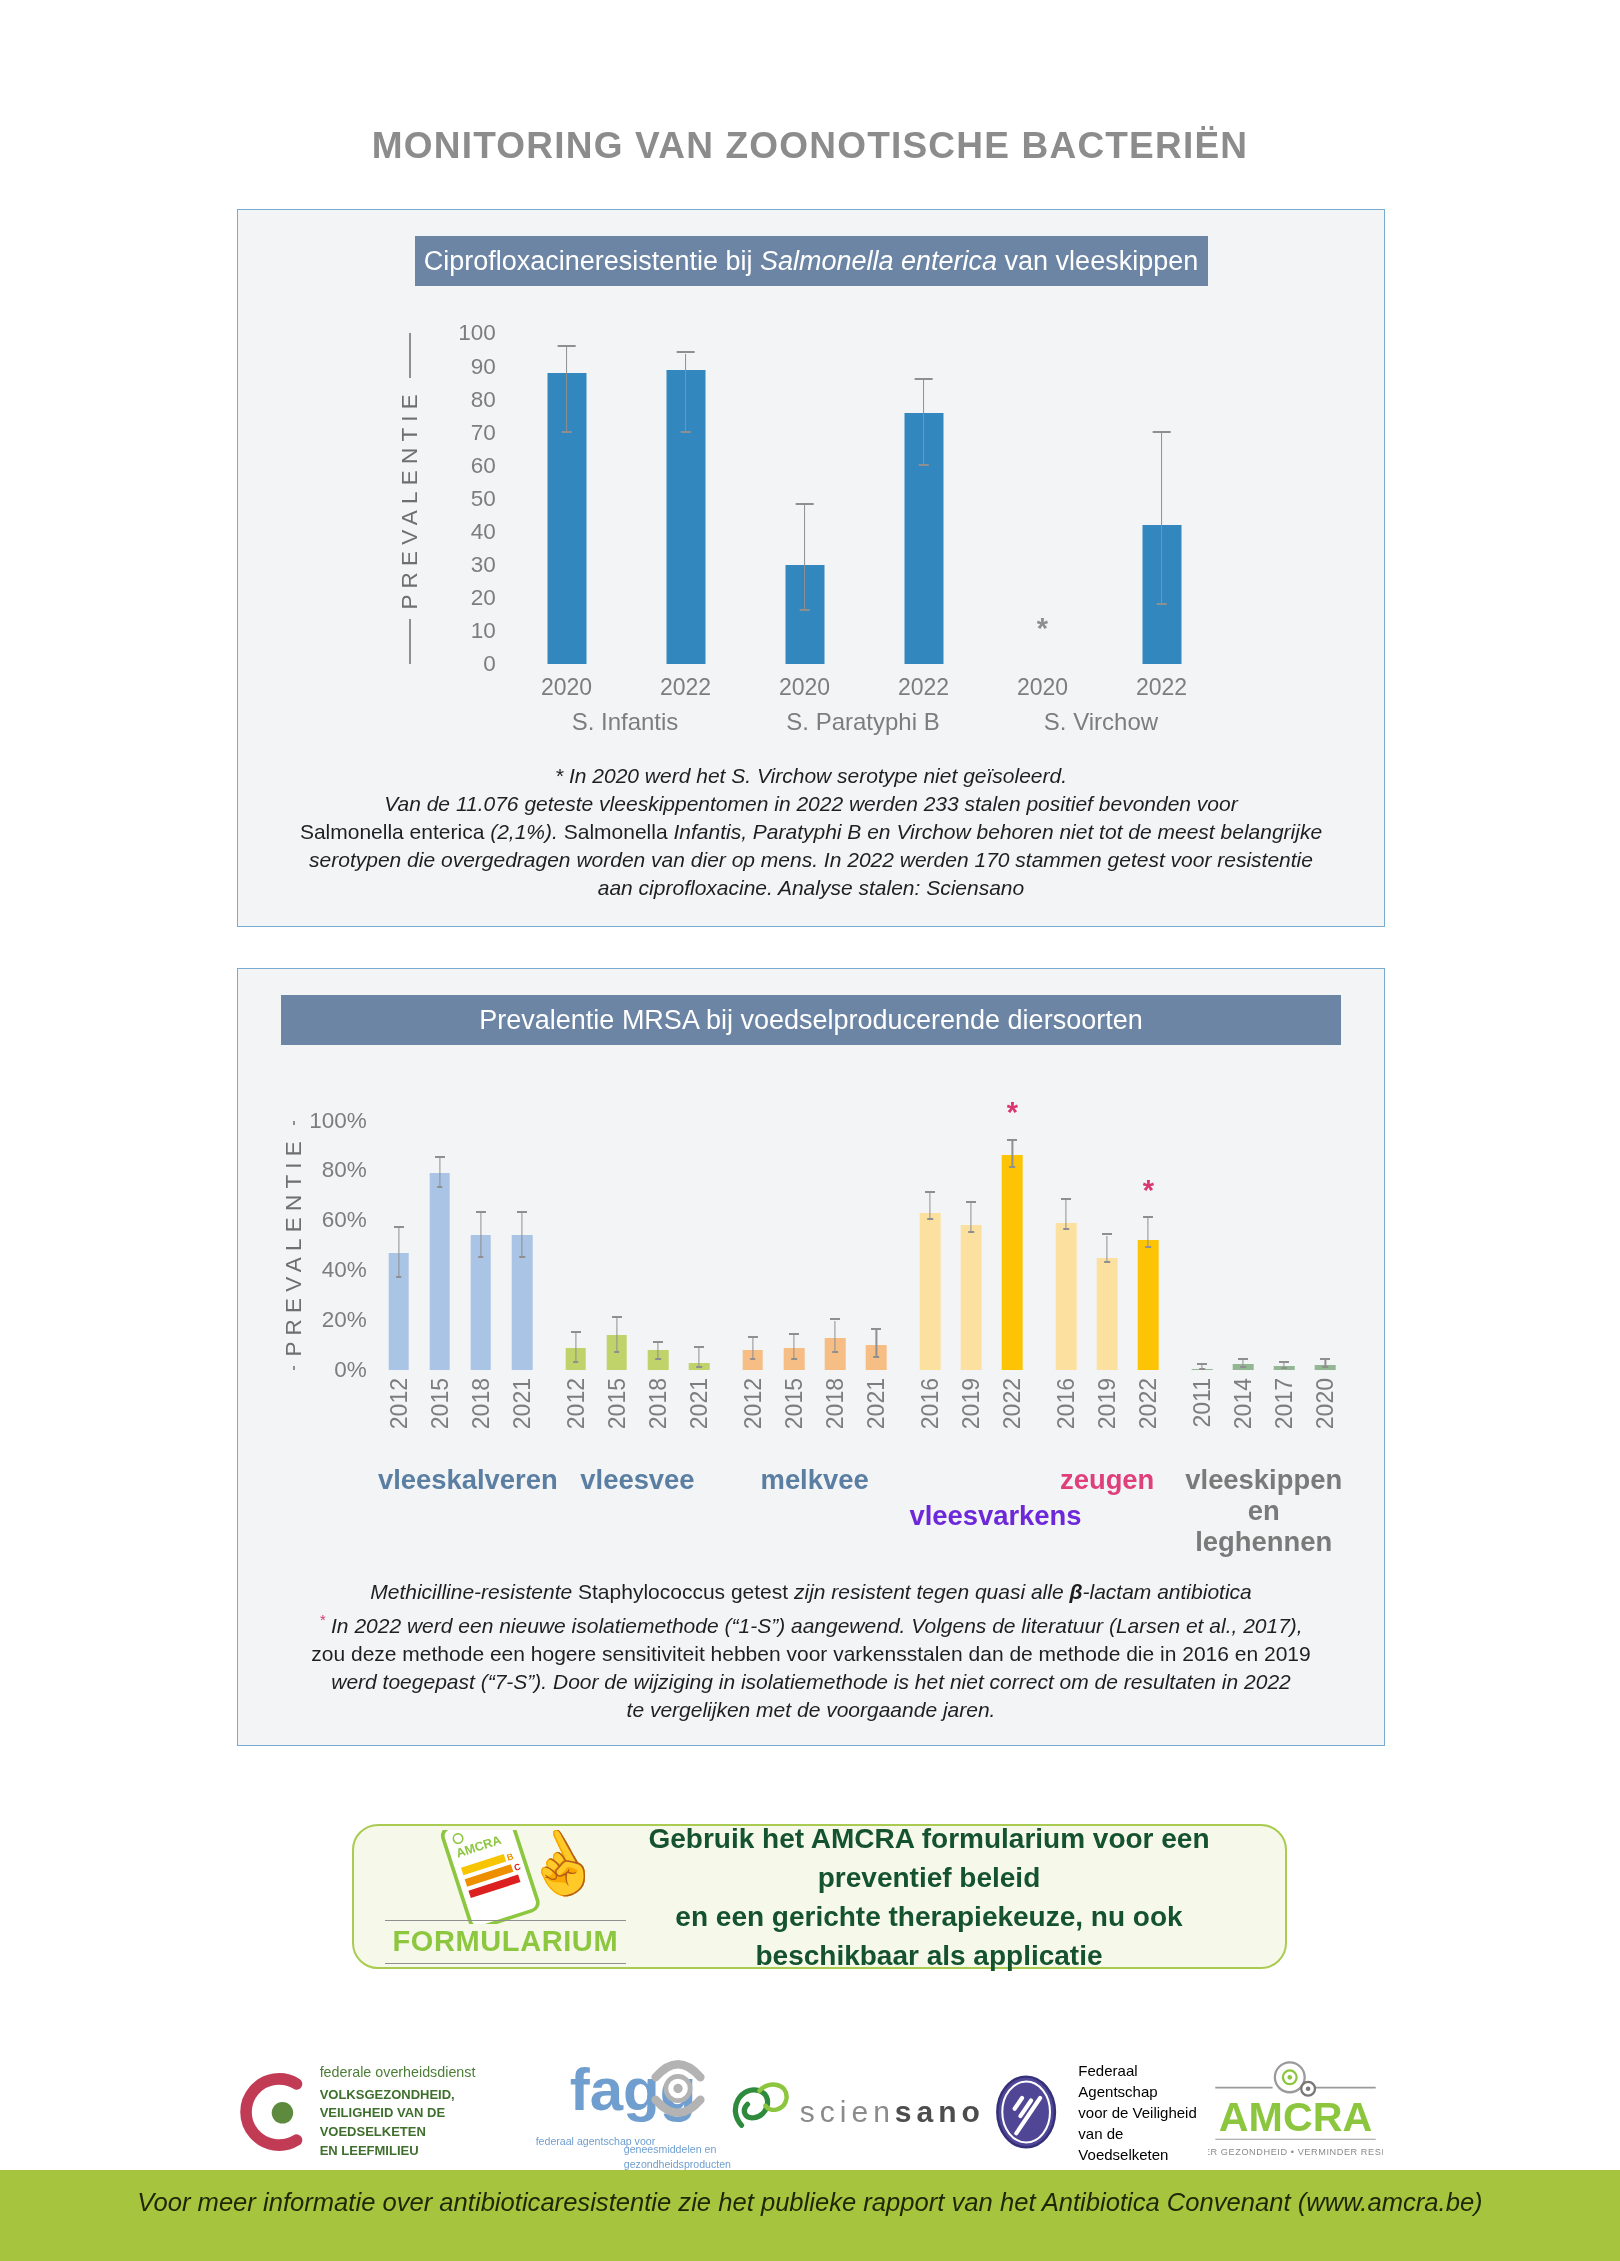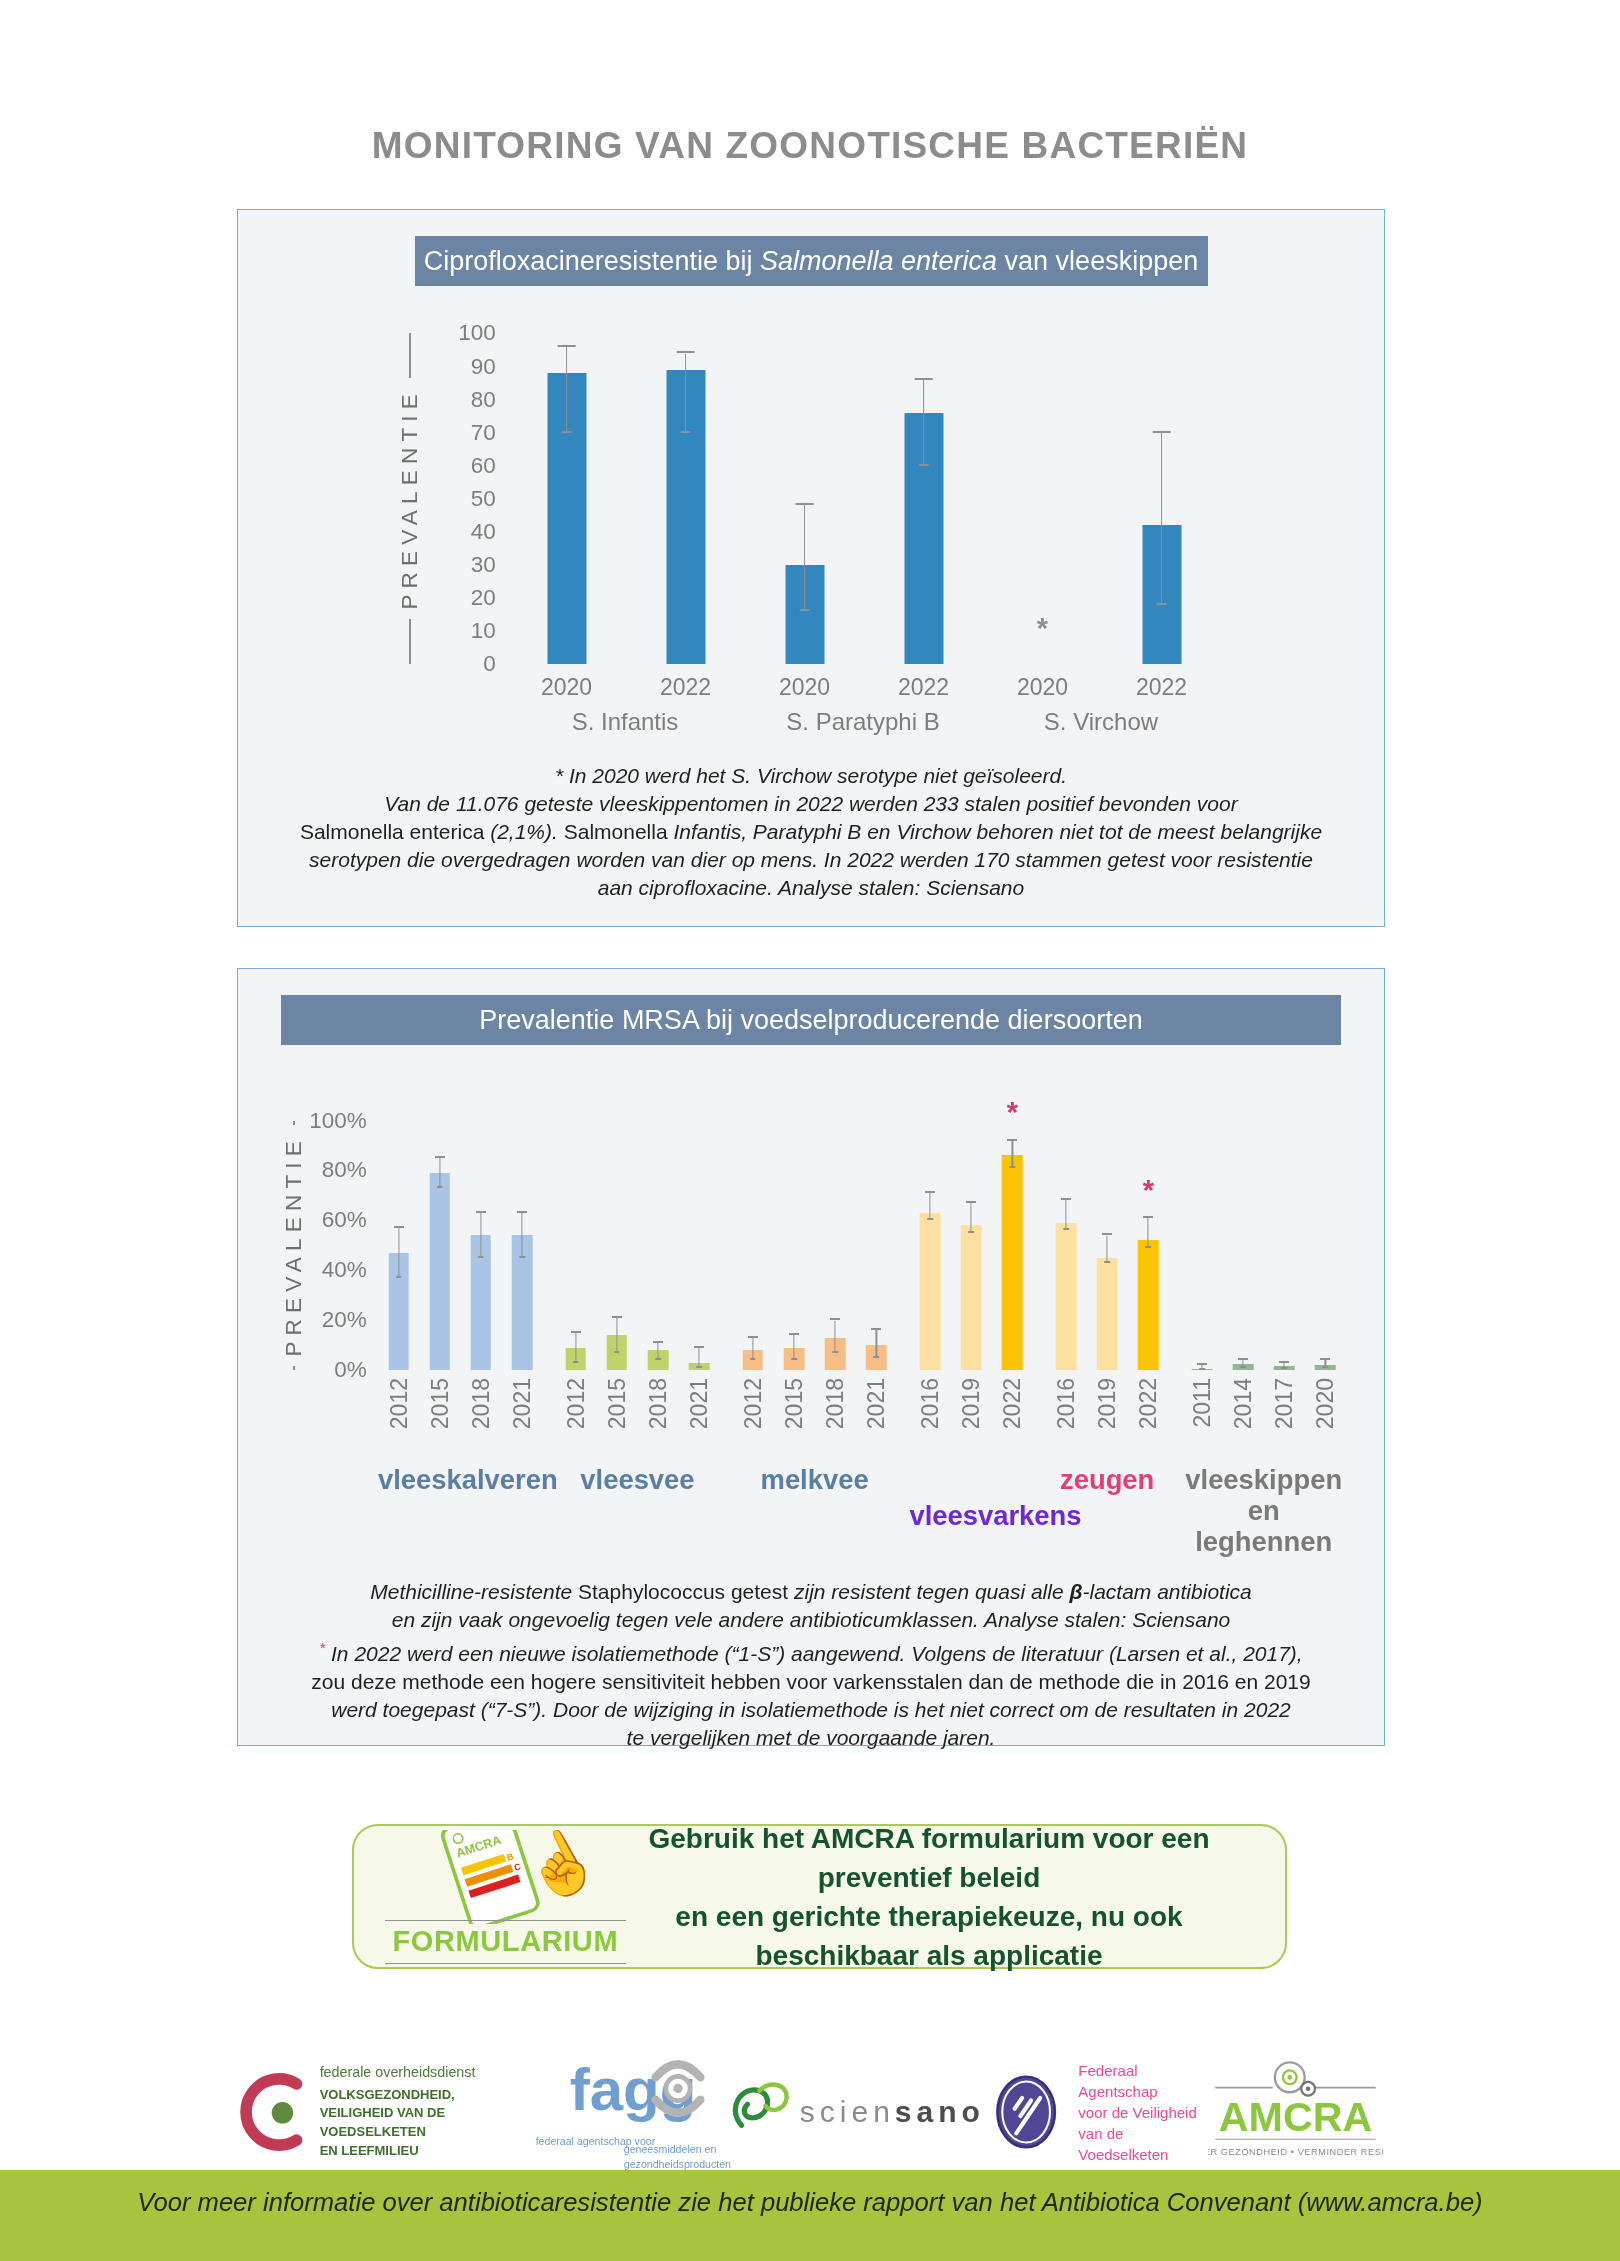--- a/index.html
+++ b/index.html
@@ -74,21 +74,21 @@
   .fod-text .lt{font-size:14.3px;color:#4c7d36;margin-bottom:6.2px;}
   .fod-text .bl{font-size:13px;font-weight:bold;color:#3f6f2d;line-height:18.7px;}
   .fagg-block{position:relative;width:206px;height:115px;}
   .fagg-name{position:absolute;left:34px;top:0px;font-size:60px;font-weight:bold;color:#6f9ecf;}
   .fagg-eye{position:absolute;right:18.7px;top:-3.7px;}
   .fagg-small-l{position:absolute;left:0px;top:80px;font-size:10.6px;color:#6f9ecf;}
   .fagg-small-r{position:absolute;right:-6.2px;top:87px;font-size:10.6px;color:#6f9ecf;text-align:left;line-height:15px;}
   .sci-block{display:flex;align-items:center;}
   .sci-name{font-size:30px;letter-spacing:5px;color:#8b8b8b;}
   .sci-name b{color:#4d4d4d;}
-  .favv-text{font-size:15px;color:#ec4899;line-height:21px;margin-left:11.2px;}
+  .favv-text{font-size:15px;color:#000000;line-height:21px;margin-left:11.2px;}
 
   .footer{position:absolute;top:2170px;left:0;width:1620px;height:91px;background:#a6c43e;}
   .footer div{padding-top:17.5px;text-align:center;font-style:italic;font-size:25.6px;color:#1e2605;}
 </style>
 </head>
 <body>
 
 <div class="page">
 
   <div class="main-title">MONITORING VAN ZOONOTISCHE BACTERIËN</div>
@@ -372,21 +372,20 @@
         <div class="glabel g2" style="flex-grow: 4;"><span style="color: rgb(91, 127, 163);">vleeskalveren</span></div>
         <div class="glabel g2" style="flex-grow: 4;"><span style="color: rgb(91, 127, 163);">vleesvee</span></div>
         <div class="glabel g2" style="flex-grow: 4;"><span style="color: rgb(91, 127, 163);">melkvee</span></div>
         <div class="glabel g2" style="flex-grow: 3;"><span style="color: #6d28d9; margin-top: 36px;">vleesvarkens</span></div>
         <div class="glabel g2" style="flex-grow: 3;"><span style="color: rgb(224, 64, 122);">zeugen</span></div>
         <div class="glabel g2" style="flex-grow: 4;"><span style="color: rgb(122, 122, 122);">vleeskippen en leghennen</span></div>
       </div>
 
     <div class="footnote" id="fn2">
         <div><span style="font-style: italic;">Methicilline-resistente </span><span style="font-style: normal;">Staphylococcus getest</span><span style="font-style: italic;"> zijn resistent tegen quasi alle </span><span style="font-style: italic; font-weight: bold;">β</span><span style="font-style: italic;">-lactam antibiotica</span></div>
-        <div><span style="font-style: italic;">en zijn vaak ongevoelig tegen vele andere antibioticumklassen. Analyse stalen: Sciensano</span></div>
         <div><span style="font-style: italic; color: rgb(216, 56, 111); vertical-align: super; font-size: 0.72em;">*</span><span style="font-style: italic;"> In 2022 werd een nieuwe isolatiemethode (“1-S”) aangewend. Volgens de literatuur (Larsen et al., 2017),</span></div>
         <div><span style="">zou deze methode een hogere sensitiviteit hebben voor varkensstalen dan de methode die in 2016 en 2019</span></div>
         <div><span style="font-style: italic;">werd toegepast (“7-S”). Door de wijziging in isolatiemethode is het niet correct om de resultaten in 2022</span></div>
         <div><span style="font-style: italic;">te vergelijken met de voorgaande jaren.</span></div>
       </div>
   </div>
 
   <div class="form-box">
     <div class="form-icon-block">
       <svg class="form-icon" width="175" height="94" viewBox="0 0 320 180">

